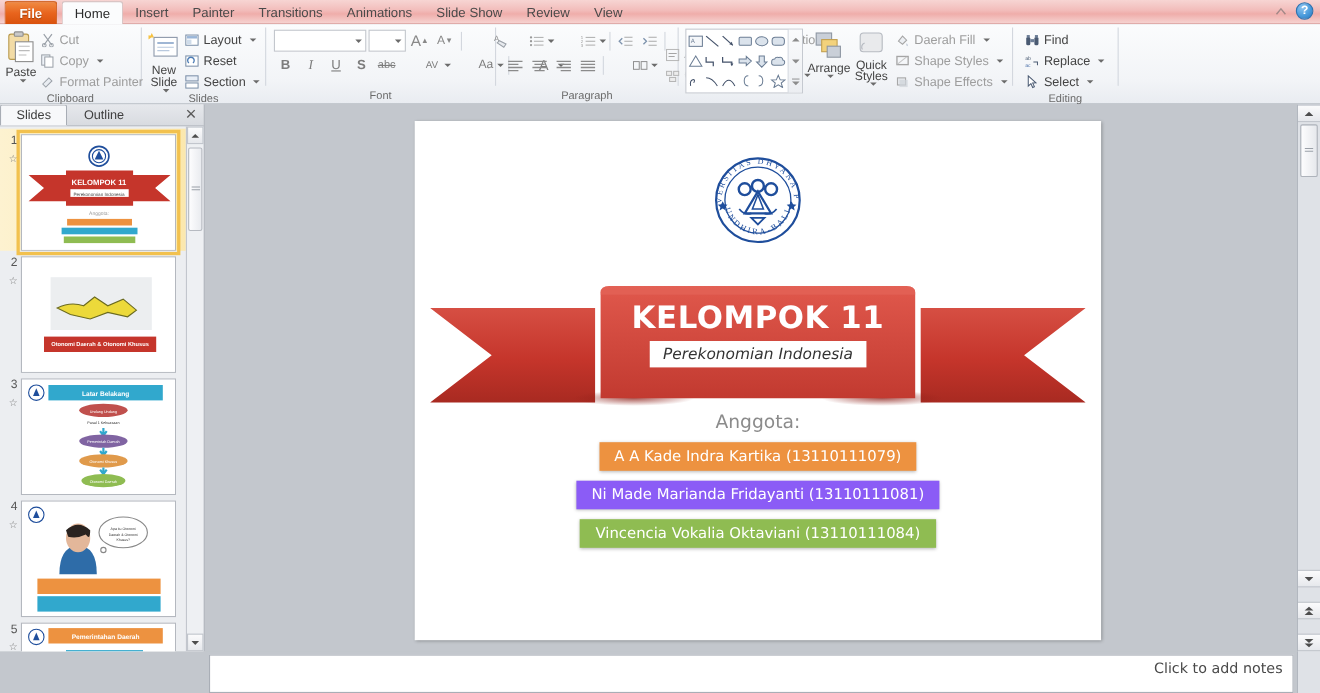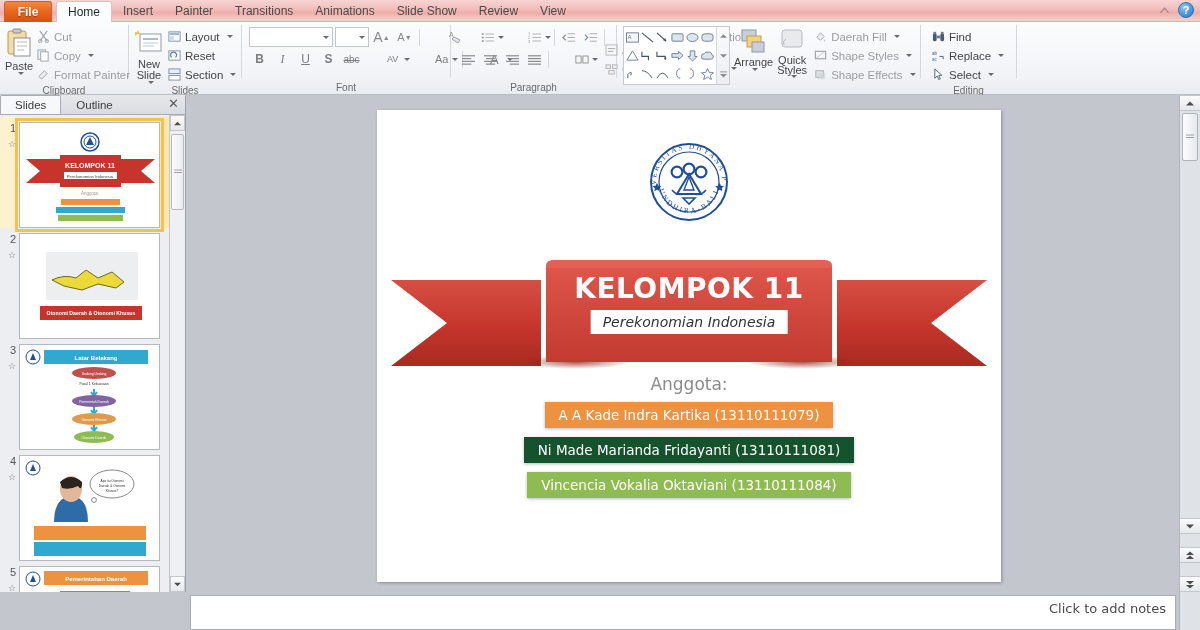--- a/index.html
+++ b/index.html
@@ -918,21 +918,21 @@
           <path d="M155 12 Q155 6 163 6 L433 6 Q441 6 441 12 L441 14 L155 14 Z" fill="#e66a5e" opacity=".5"></path>
         </svg>
         <div class="banner-title">KELOMPOK 11</div>
         <div class="banner-sub">Perekonomian Indonesia</div>
       </div>
 
       <div class="anggota">Anggota:</div>
 
       <div class="members">
         <div class="member" style="background:#ed9240">A A Kade Indra Kartika (13110111079)</div>
-        <div class="member" style="background:#14532d">Ni Made Marianda Fridayanti (13110111081)</div>
+        <div class="member" style="background:#8b5cf6">Ni Made Marianda Fridayanti (13110111081)</div>
         <div class="member" style="background:#8fbc52">Vincencia Vokalia Oktaviani (13110111084)</div>
       </div>
     </div>
   </div>
 
   <div class="vsb">
     <div class="sb-arrow">
       <svg width="8" height="5" viewBox="0 0 8 5">
           <path d="M0 4.5 L4 0.5 L8 4.5 Z" fill="#4d4d4d"></path>
         </svg>

